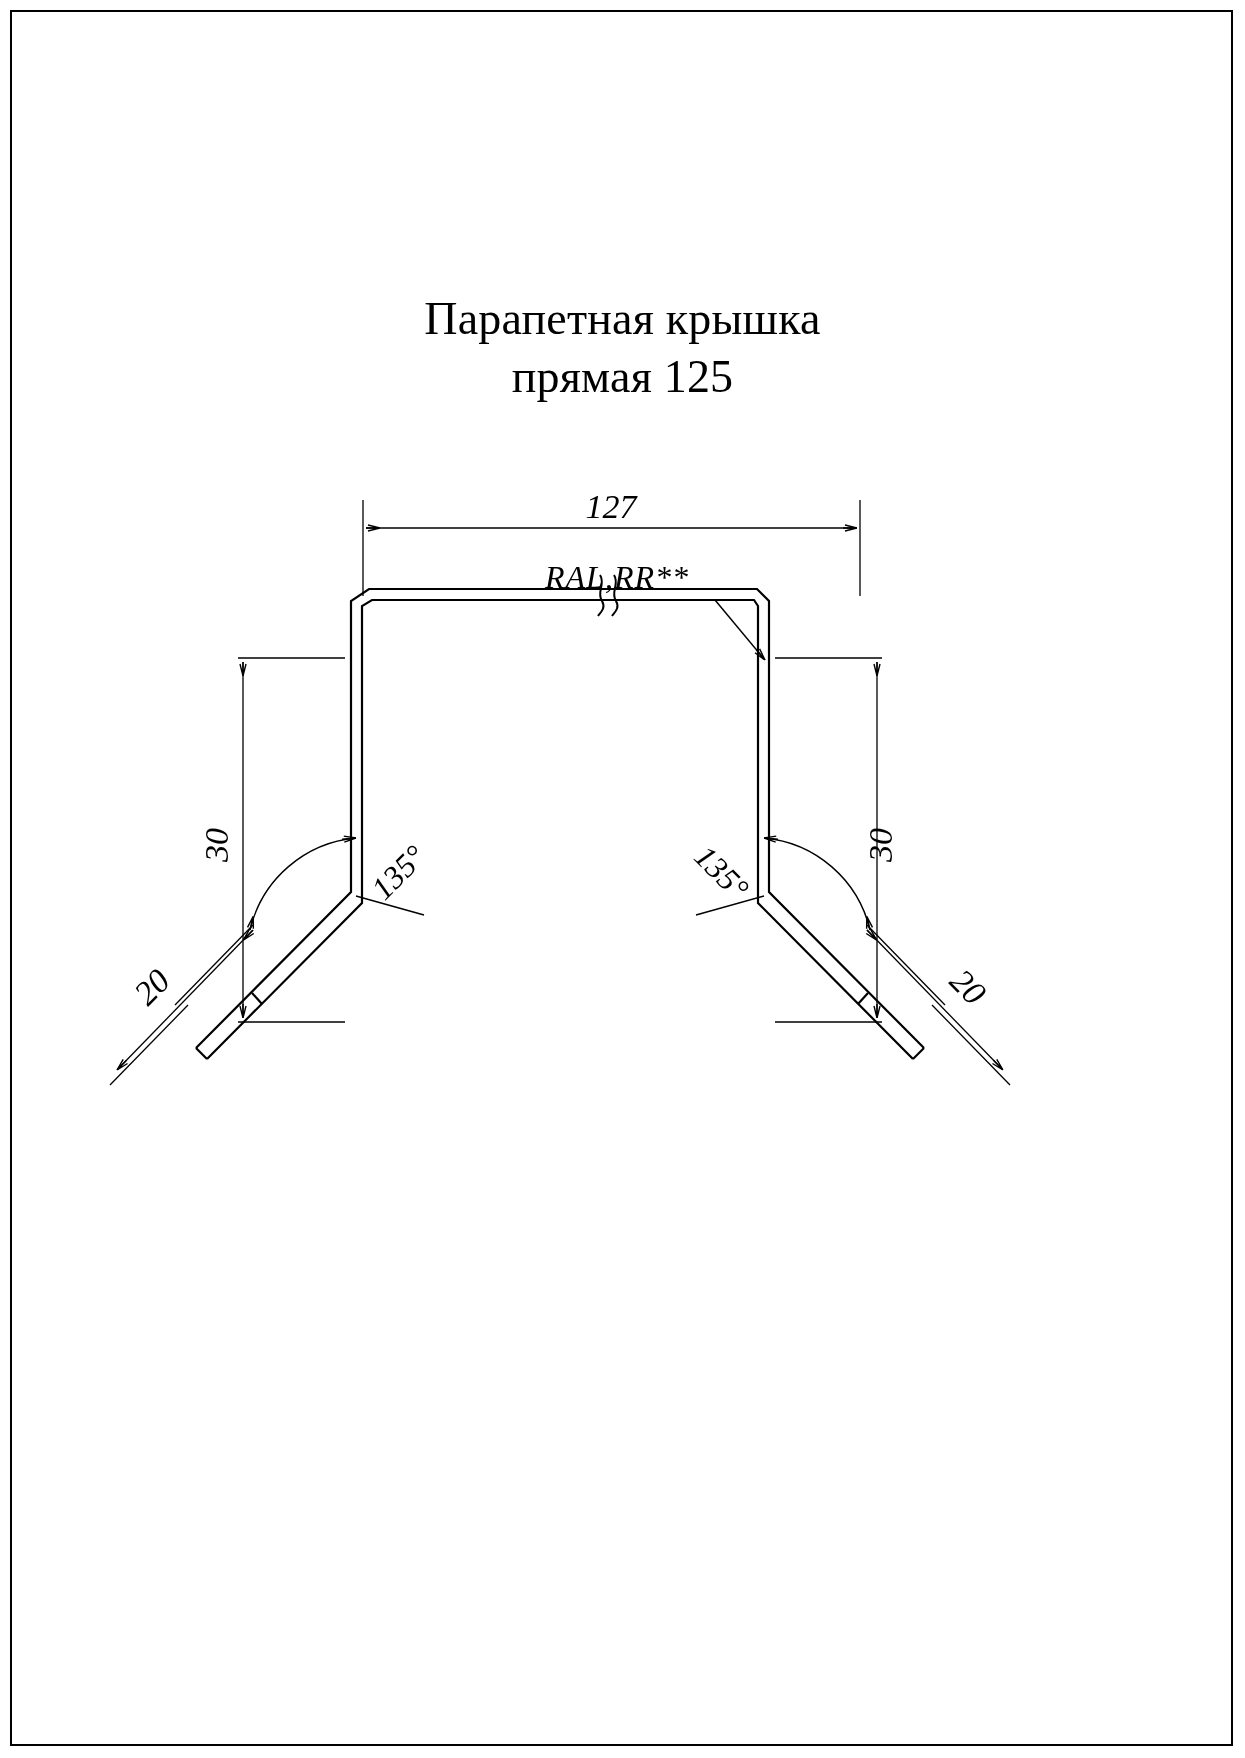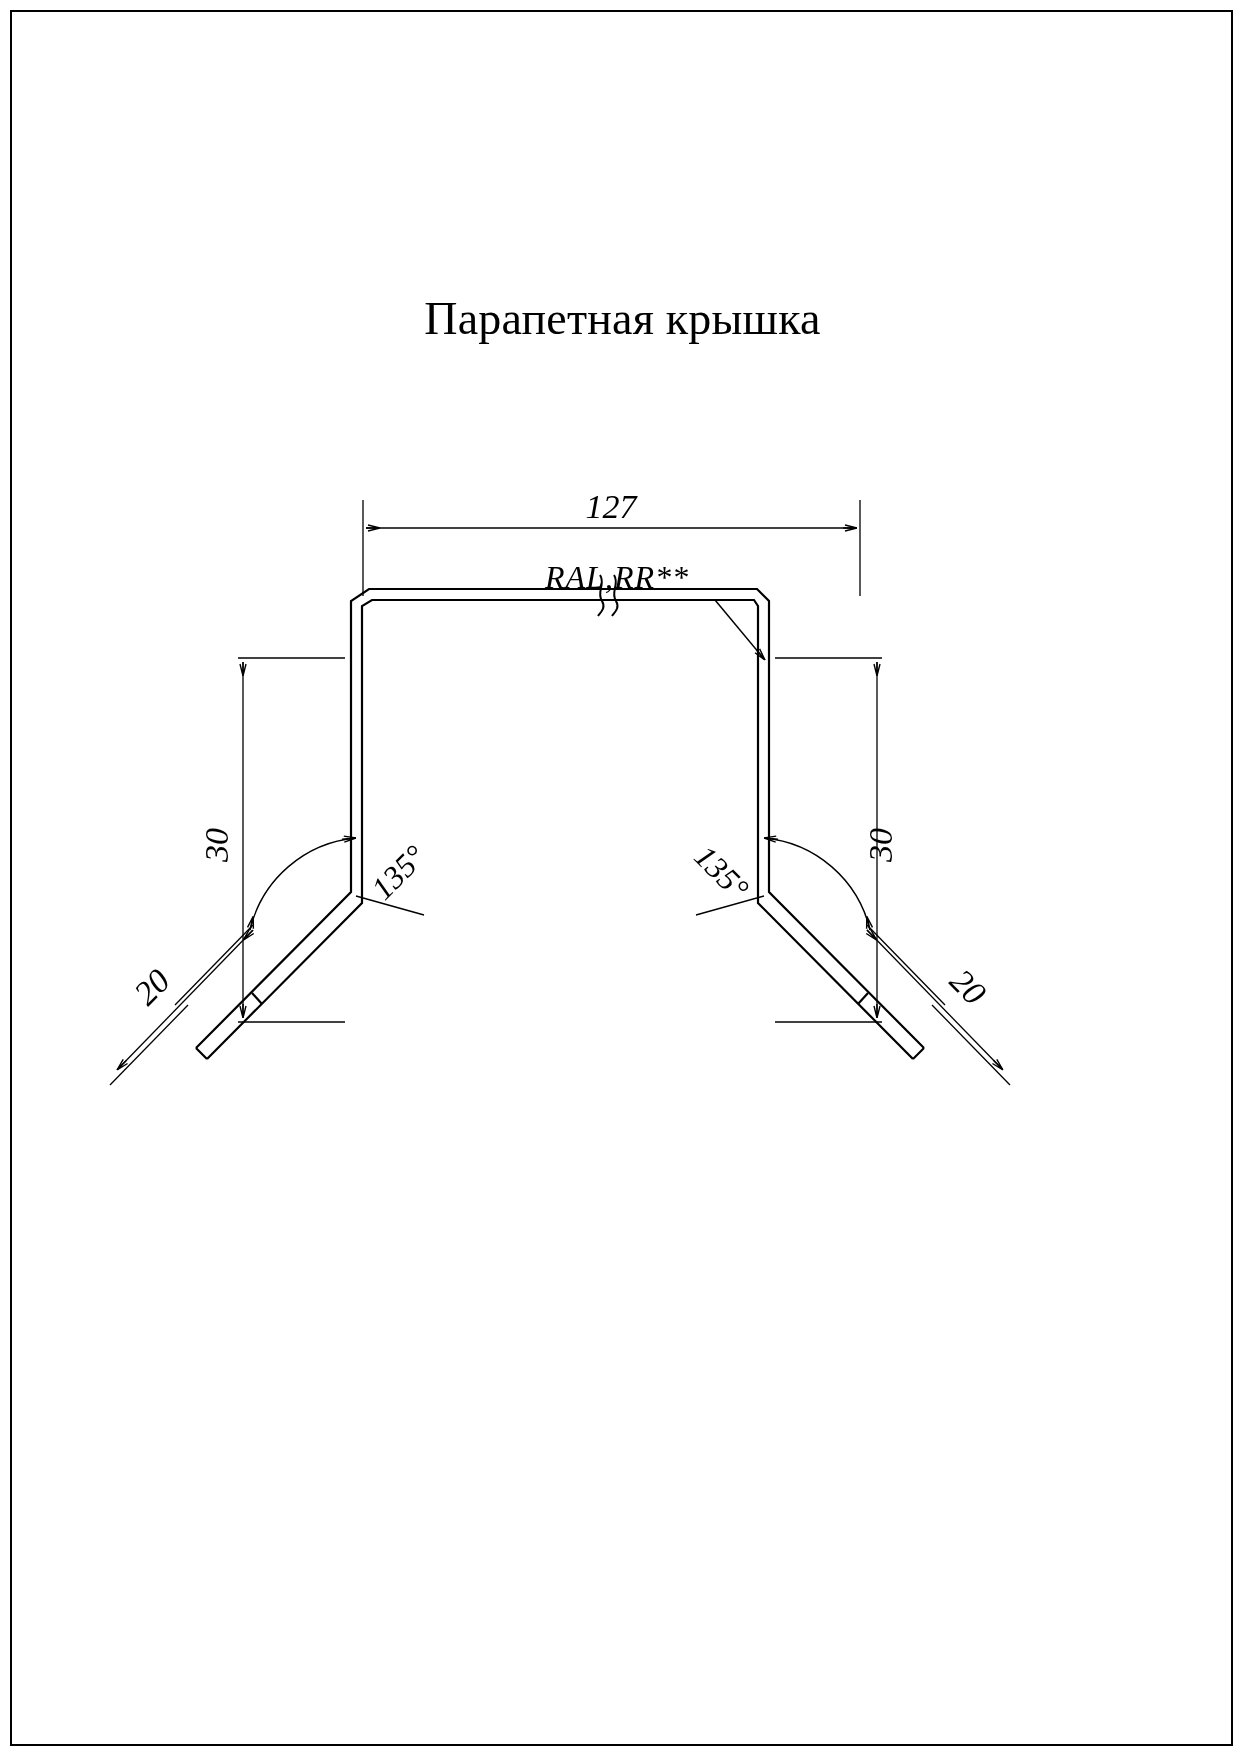--- a/index.html
+++ b/index.html
@@ -53,20 +53,21 @@
 </style>
 </head>
 <body>
 
 <div class="page">
 
   <div class="page-border"></div>
 
   <div class="title-block">
     <div>Парапетная крышка</div>
+    <div>прямая 125</div>
   </div>
 
   <svg class="drawing" viewBox="0 0 1245 1758">
     <defs>
       <marker id="arrowStart" markerWidth="14" markerHeight="10" refX="0" refY="5" orient="auto" markerUnits="userSpaceOnUse">
         <path d="M14,5 L0,5 M14,5 L2,2 M14,5 L2,8" stroke="#000" stroke-width="1.4" fill="none"></path>
       </marker>
       <marker id="arrowEnd" markerWidth="14" markerHeight="10" refX="14" refY="5" orient="auto" markerUnits="userSpaceOnUse">
         <path d="M0,5 L14,5 M14,5 L2,2 M14,5 L2,8" stroke="#000" stroke-width="1.4" fill="none"></path>
       </marker>

